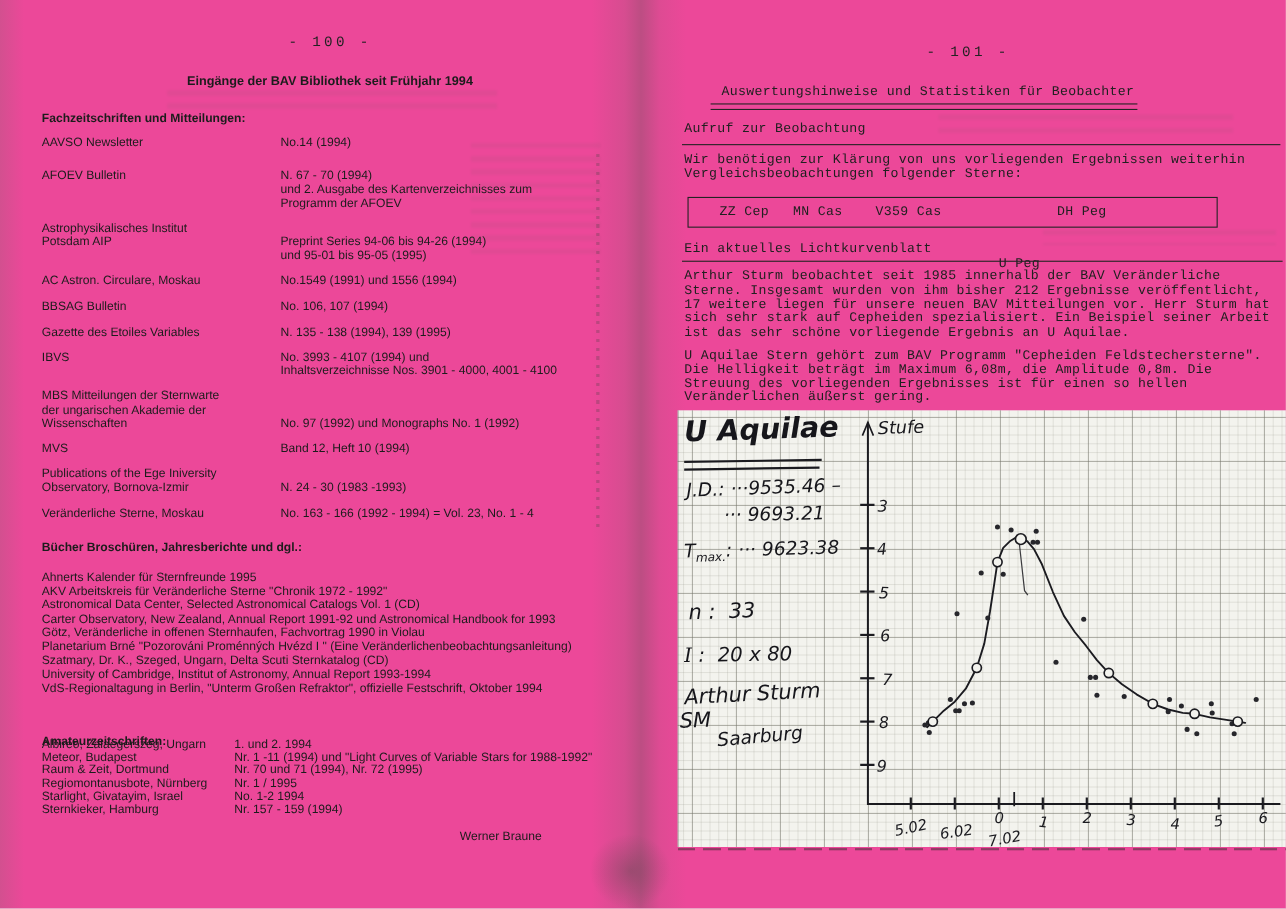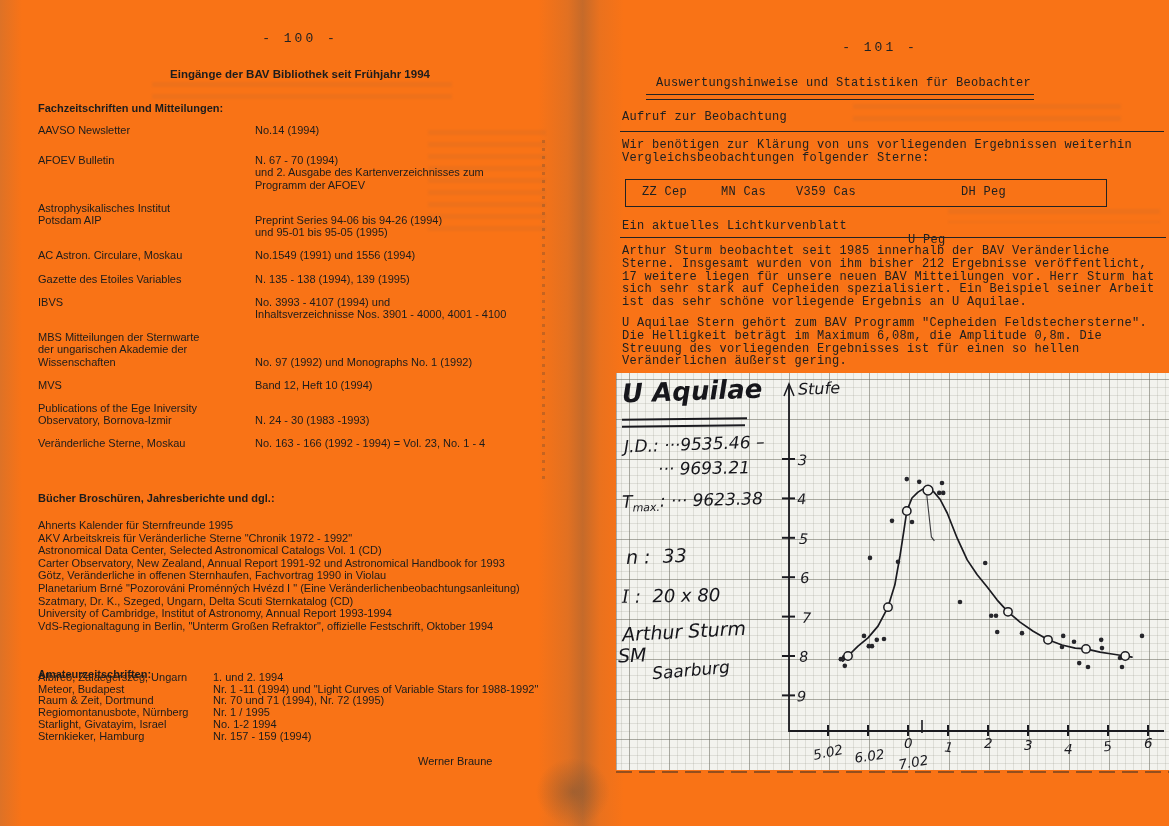--- a/index.html
+++ b/index.html
@@ -1,16 +1,16 @@
 <!DOCTYPE html>
 <html><head>
 <meta charset="utf-8">
 <style>
   html,body{margin:0;padding:0;background:#e8e8e6;}
-  .scan{position:relative;width:1169px;height:826px;background:#f97316;overflow:hidden;
+  .scan{position:relative;width:1169px;height:826px;background:#ec4899;overflow:hidden;
         font-family:"Liberation Sans",sans-serif;color:#1c1c1c;}
   .abs{position:absolute;}
   
   .pagenum{font-family:"Liberation Mono",monospace;font-size:13px;letter-spacing:3px;color:#222;text-align:center;}
   .lp-title{font-weight:bold;font-size:11.5px;text-align:center;}
   .lp-head{font-weight:bold;font-size:11px;}
   .lp-body{font-size:11px;line-height:12.2px;white-space:pre-line;}
   .jrow{display:flex;margin-bottom:11px;}
   .jrow:first-child{margin-bottom:18px;}
   .jlab{width:217px;flex:none;}
@@ -81,20 +81,24 @@
 Potsdam AIP</div>
         <div class="jcol jval lp-body">
 Preprint Series 94-06 bis 94-26 (1994)
 und 95-01 bis 95-05 (1995)</div>
       </div>
       <div class="jrow">
         <div class="jcol jlab lp-body">AC Astron. Circulare, Moskau</div>
         <div class="jcol jval lp-body">No.1549 (1991) und 1556 (1994)</div>
       </div>
       <div class="jrow">
+        <div class="jcol jlab lp-body">BBSAG Bulletin</div>
+        <div class="jcol jval lp-body">No. 106, 107 (1994)</div>
+      </div>
+      <div class="jrow">
         <div class="jcol jlab lp-body">Gazette des Etoiles Variables</div>
         <div class="jcol jval lp-body">N. 135 - 138 (1994), 139 (1995)</div>
       </div>
       <div class="jrow">
         <div class="jcol jlab lp-body">IBVS</div>
         <div class="jcol jval lp-body">No. 3993 - 4107 (1994) und
 Inhaltsverzeichnisse Nos. 3901 - 4000, 4001 - 4100</div>
       </div>
       <div class="jrow">
         <div class="jcol jlab lp-body">MBS Mitteilungen der Sternwarte
@@ -166,21 +170,21 @@
   <div class="abs pagenum" style="left:820px;top:40px;width:120px;">- 101 -</div>
   <div class="abs mono" style="left:656px;top:77px;">Auswertungshinweise und Statistiken für Beobachter</div>
   <div class="abs dblrule" style="left:646px;top:94px;width:388px;"></div>
 
   <div class="abs mono" style="left:622px;top:111px;">Aufruf zur Beobachtung</div>
   <div class="abs rule" style="left:620px;top:131px;width:544px;"></div>
   <div class="abs mono" style="left:622px;top:139px;">Wir benötigen zur Klärung von uns vorliegenden Ergebnissen weiterhin
 Vergleichsbeobachtungen folgender Sterne:</div>
 
   <div class="abs starbox" id="starbox" style="left:625px;top:179px;width:480px;">
-      <span style="left: 16px; font-family: Liberation Mono, monospace;">ZZ Cep</span>
+      <span style="left: 28px; font-family: Liberation Mono, monospace;">ZZ Cep</span>
       <span style="left: 95px; text-align: center;">MN Cas</span>
       <span style="left: 170px;">V359 Cas</span>
       <span style="left: 282px; margin-top: 48px;">U Peg</span>
       <span style="left: 335px;">DH Peg</span>
     </div>
 
   <div class="abs mono" style="left:622px;top:220px;">Ein aktuelles Lichtkurvenblatt</div>
   <div class="abs rule" style="left:620px;top:237px;width:546px;"></div>
   <div class="abs mono" style="left:622px;top:245px;">Arthur Sturm beobachtet seit 1985 innerhalb der BAV Veränderliche
 Sterne. Insgesamt wurden von ihm bisher 212 Ergebnisse veröffentlicht,

